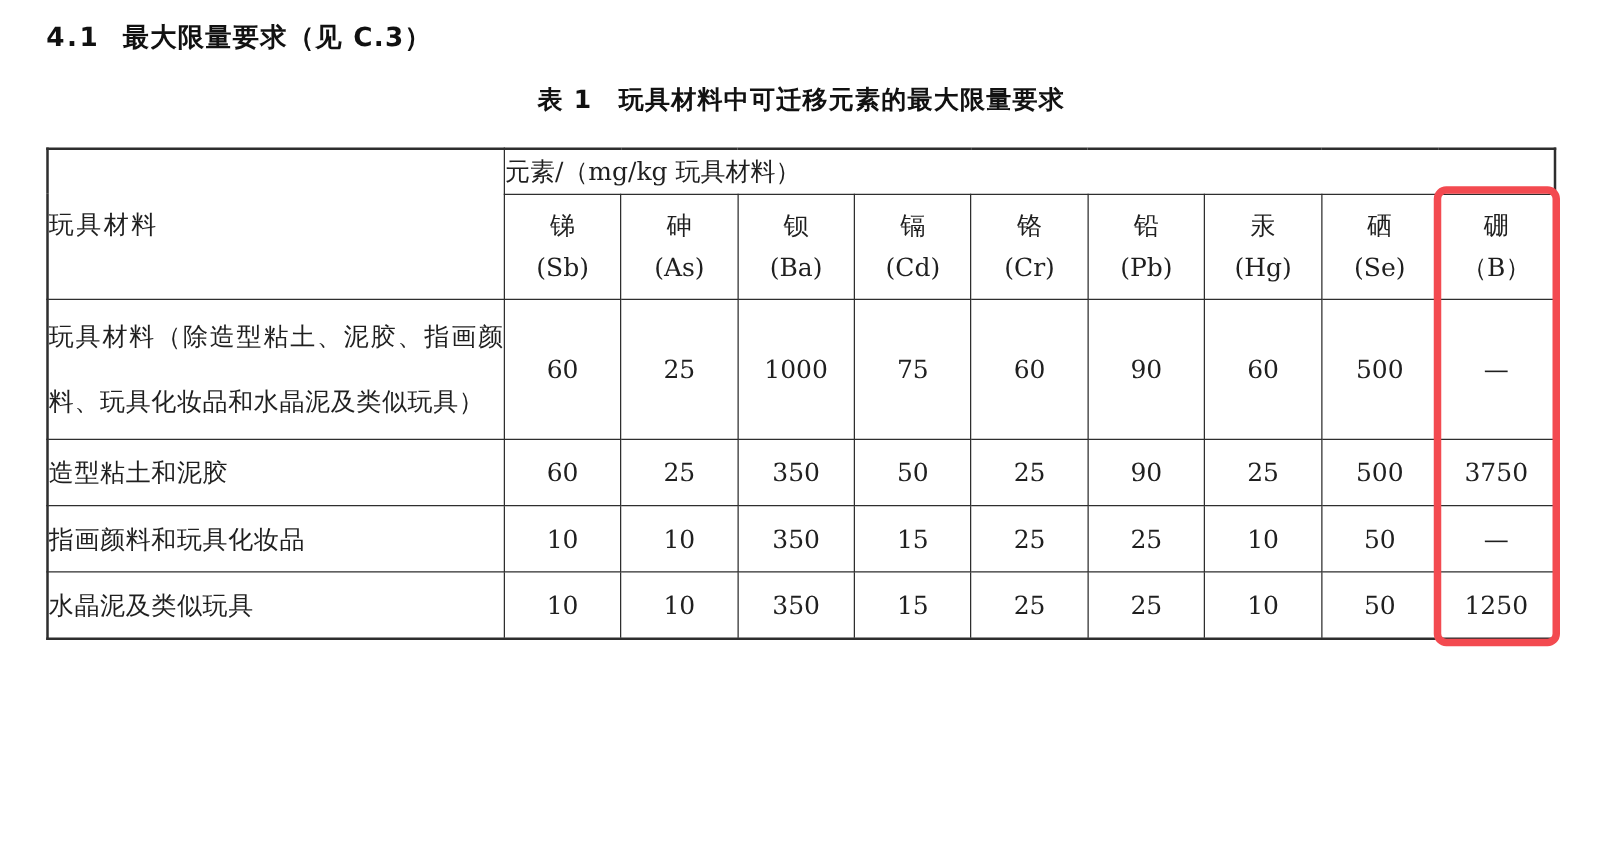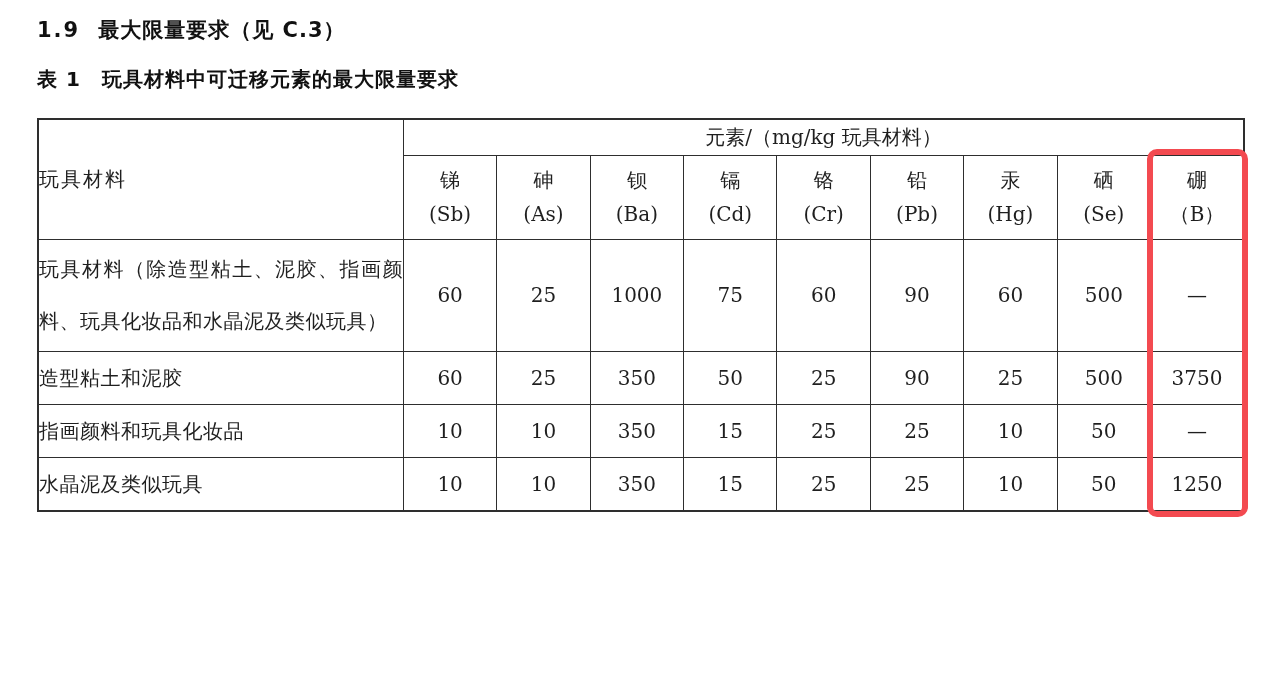--- a/index.html
+++ b/index.html
@@ -36,20 +36,21 @@
     line-height: 46px;
     text-align: justify;
     text-align-last: justify;
     letter-spacing: 0.5px;
   }
   .p-line.first { text-indent: 2em; }
   .p-line.last { text-align: left; text-align-last: left; }
   
   .caption {
     margin-top: 22px;
+    text-align: center;
     font-family: "DejaVu Sans", "Liberation Sans", sans-serif;
     font-weight: bold;
     font-size: 20px;
     line-height: 26px;
     color: #111;
     letter-spacing: 1px;
   }
   
   .table-wrap { position: relative; margin-top: 26px; }
   table.limits {
@@ -66,21 +67,21 @@
     color: #1f1f1f;
     padding: 0;
   }
   tr.hrow1 { height: 36px; }
   tr.hrow2 { height: 84px; }
   tr.r1 { height: 112px; }
   tr.r2 { height: 52px; }
   tr.r3 { height: 47px; padding-left: 20px; }
   tr.r4 { height: 46px; }
   .material-hcell { text-align: left; letter-spacing: 2px; }
-  .group-hcell { text-align: center; font-size: 19px; margin-left: 17px; }
+  .group-hcell { font-size: 19px; margin-left: 17px; }
   .el-hcell { text-align: center; }
   .el-name, .el-sym { line-height: 34px; }
   .mat-cell {
     text-align: justify;
     padding: 2px 10px 2px 11px;
     line-height: 52px;
     letter-spacing: 0.5px;
   }
   .val-cell { text-align: center; }
   
@@ -95,21 +96,21 @@
     border-radius: 10px;
     pointer-events: none;
   }
 </style>
 </head>
 <body>
 
 <div class="page">
 
   <div class="heading">
-    <span class="num">1.9</span><span>最大限量要求（见 C.3）</span>
+    <span class="num">4.1</span><span>最大限量要求（见 C.3）</span>
   </div>
 
 
   <div class="caption">表 1　玩具材料中可迁移元素的最大限量要求</div>
 
   <div class="table-wrap">
     <table class="limits">
       <colgroup>
         <col class="col-material">
         <col>

